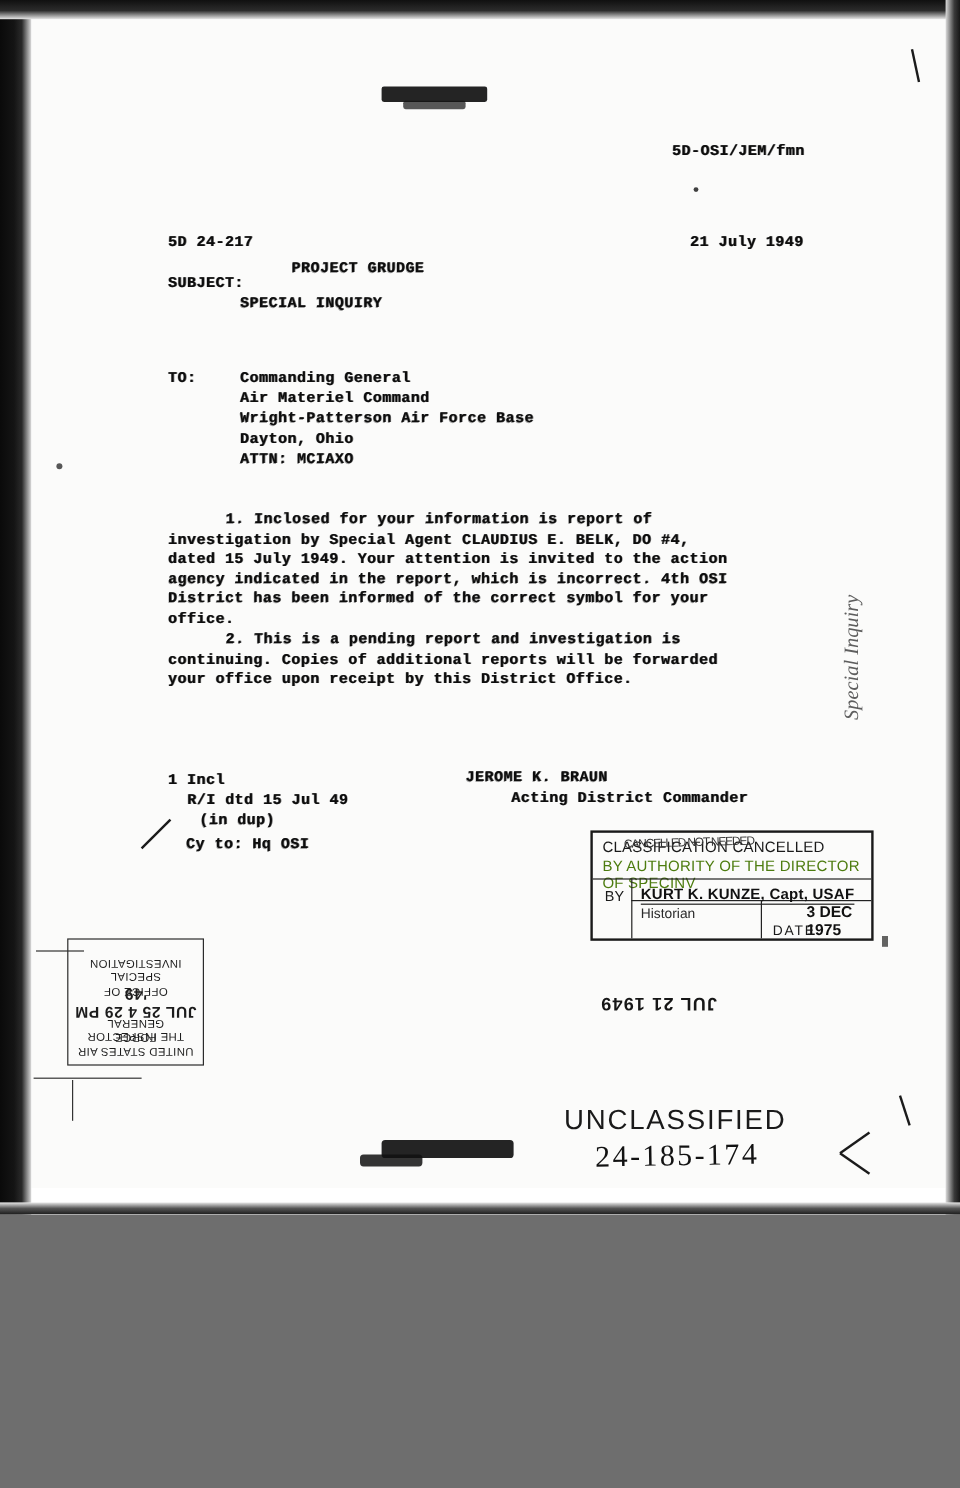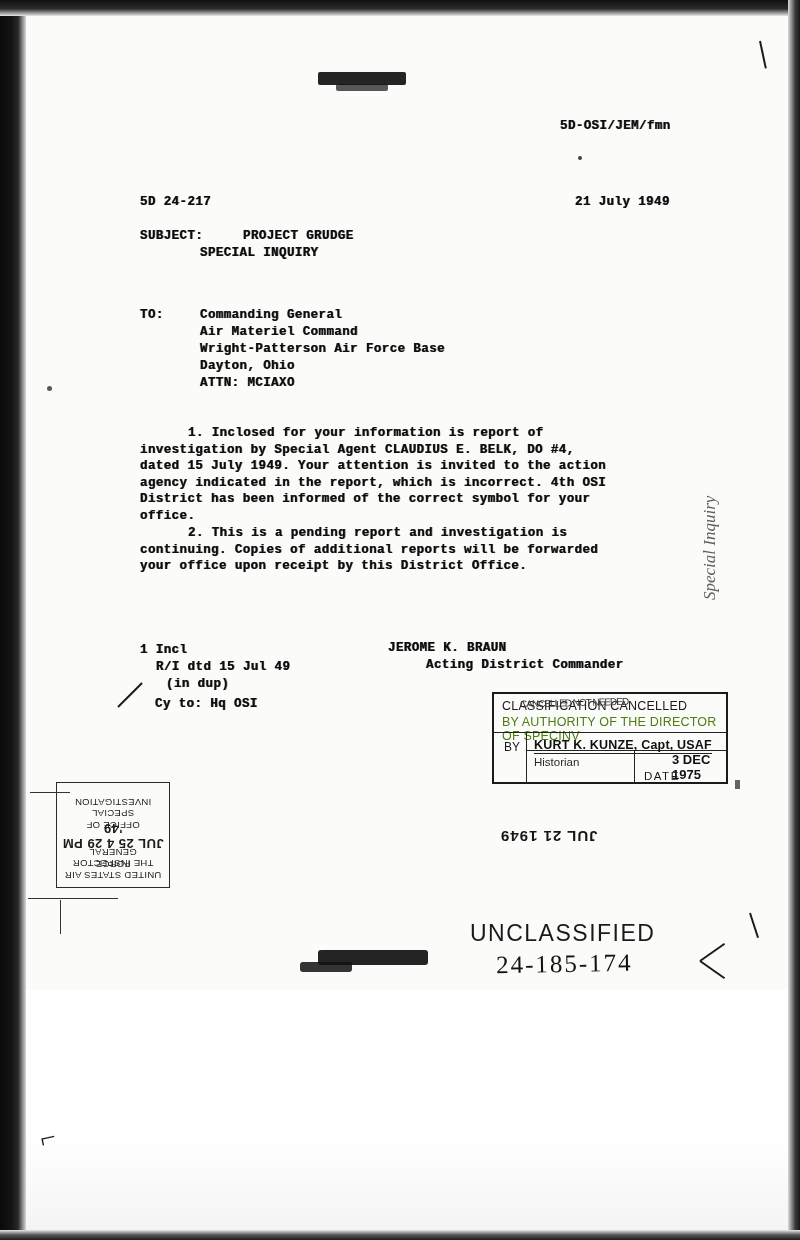--- a/index.html
+++ b/index.html
@@ -3,21 +3,21 @@
 <meta charset="utf-8">
 <style>
   html, body {
     margin: 0;
     padding: 0;
     background: #6e6e6e;
   }
   #page {
     position: relative;
     width: 800px;
-    height: 1240px;
+    height: 1012px;
     background: #ffffff;
     overflow: hidden;
     font-family: "Liberation Serif", serif;
     color: #000;
   }
 
   
   .scan-edge-left {
     position: absolute;
     left: 0; top: 0;
@@ -208,21 +208,21 @@
   <div class="smudge" style="left:735px; top:780px; width:5px; height:9px; opacity:.65;"></div>
   <div class="smudge" style="left:318px; top:950px; width:110px; height:15px; border-radius:3px;"></div>
   <div class="smudge" style="left:300px; top:962px; width:52px; height:10px; border-radius:3px; opacity:.85;"></div>
 
   <div class="typed blur file-ref" style="left:560px; top:118px;">5D-OSI/JEM/fmn</div>
 
   <div class="typed blur" style="left:140px; top:194px;">5D 24-217</div>
   <div class="typed blur" style="left:575px; top:194px;">21 July 1949</div>
 
   <div class="typed blur" style="left:140px; top:228px;">SUBJECT:</div>
-  <div class="typed blur" style="left:200px; top:228px;padding-left:43px;">PROJECT GRUDGE</div>
+  <div class="typed blur" style="left:200px; top:216px;padding-left:43px;">PROJECT GRUDGE</div>
   <div class="typed blur" style="left:200px; top:245px;">SPECIAL INQUIRY</div>
 
   <div class="typed blur" style="left:140px; top:307px;">TO:</div>
   <div class="typed blur" style="left:200px; top:307px;">Commanding General</div>
   <div class="typed blur" style="left:200px; top:324px;">Air Materiel Command</div>
   <div class="typed blur" style="left:200px; top:341px;">Wright-Patterson Air Force Base</div>
   <div class="typed blur" style="left:200px; top:358px;">Dayton, Ohio</div>
   <div class="typed blur" style="left:200px; top:375px;">ATTN: MCIAXO</div>
 
   <div class="typed blur para" style="left:140px; top:425px; text-indent:48px;">1.  Inclosed for your information is report of investigation by Special Agent CLAUDIUS E. BELK, DO #4, dated 15 July 1949.  Your attention is invited to the action agency indicated in the report, which is incorrect.  4th OSI District has been informed of the correct symbol for your office.</div>

